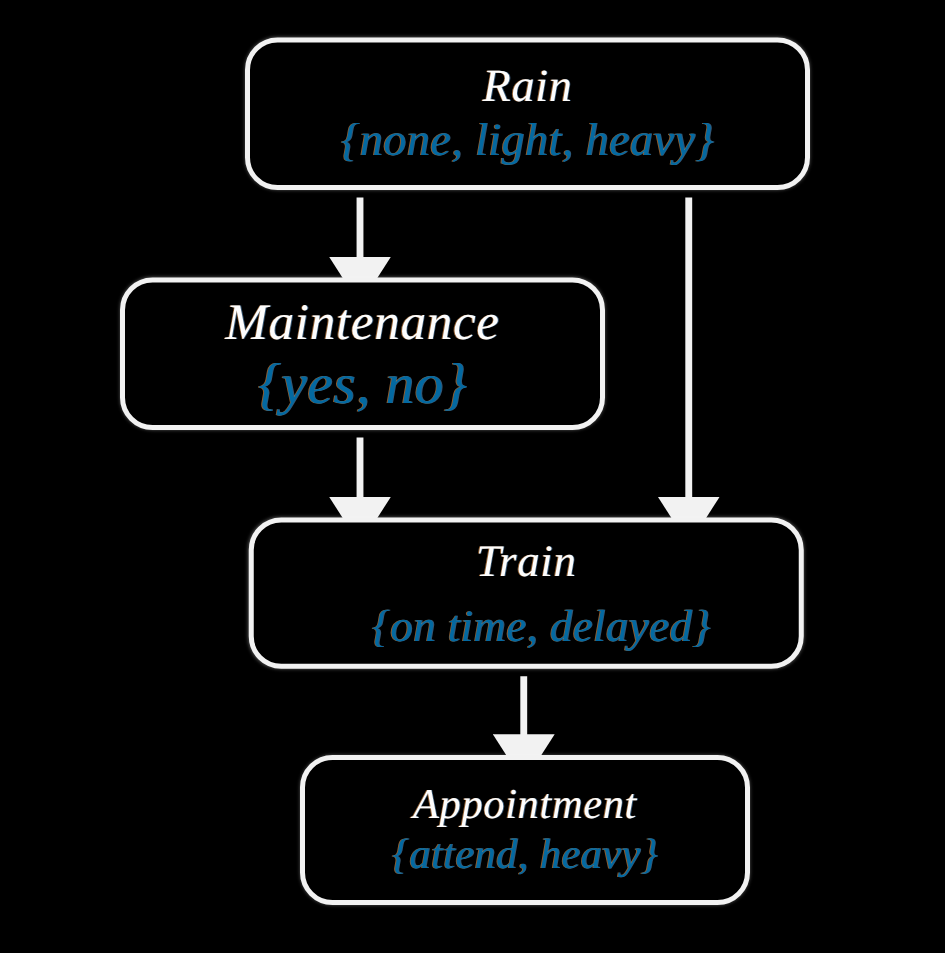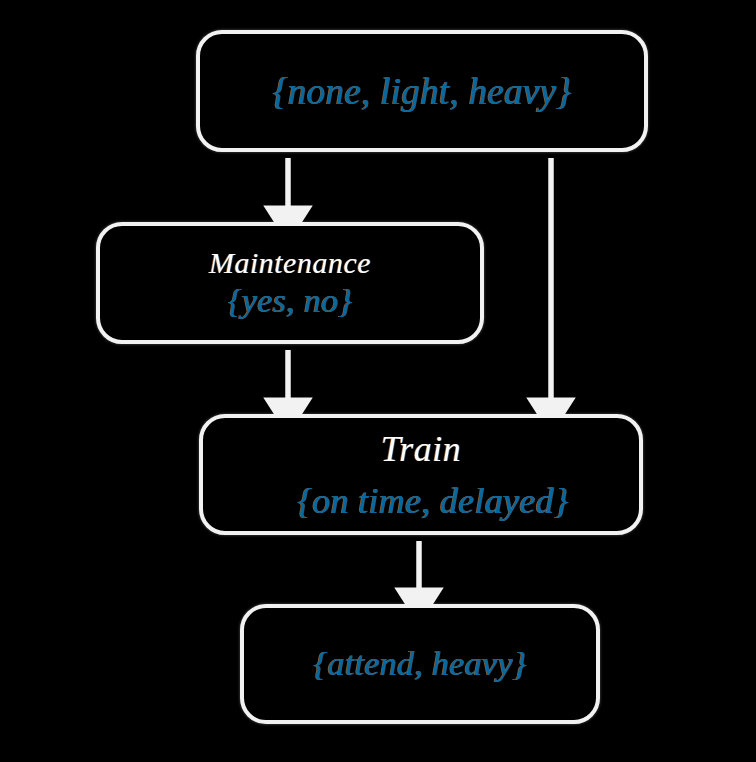--- a/index.html
+++ b/index.html
@@ -57,22 +57,22 @@
   }
 
   
   #node-rain        { left: 196px; top: 30px;  width: 452px; height: 122px; }
   #node-maintenance { left: 96px;  top: 222px; width: 388px; height: 122px; }
   #node-train       { left: 199px; top: 414px; width: 444px; height: 121px; }
   #node-appointment { left: 240px; top: 604px; width: 360px; height: 120px; }
 
   #node-rain .node-name        { font-size: 37px; margin-bottom: 6px; }
   #node-rain .node-states      { font-size: 37px; }
-  #node-maintenance .node-name { font-size: 30px; margin-bottom: 6px; }
-  #node-maintenance .node-states { font-size: 34px; }
+  #node-maintenance .node-name { font-size: 41px; margin-bottom: 6px; }
+  #node-maintenance .node-states { font-size: 46px; }
   #node-train .node-name       { font-size: 36px; margin-bottom: 16px; }
   #node-train .node-states     { font-size: 36px; margin-left: 24px; }
   #node-appointment .node-name { font-size: 34px; margin-bottom: 6px; }
   #node-appointment .node-states { font-size: 34px; }
 </style>
 </head>
 <body>
 
 <div id="canvas">
 
@@ -86,30 +86,32 @@
     <line x1="288" y1="158" x2="288" y2="212" stroke="#f2f2f2" stroke-width="5.5" marker-end="url(#arrowhead)"></line>
 
     <line x1="551" y1="158" x2="551" y2="404" stroke="#f2f2f2" stroke-width="5.5" marker-end="url(#arrowhead)"></line>
 
     <line x1="288" y1="350" x2="288" y2="404" stroke="#f2f2f2" stroke-width="5.5" marker-end="url(#arrowhead)"></line>
 
     <line x1="419" y1="541" x2="419" y2="594" stroke="#f2f2f2" stroke-width="5.5" marker-end="url(#arrowhead)"></line>
   </svg>
 
   <div class="node" id="node-rain">
+    <div class="node-name">Rain</div>
     <div class="node-states">{none, light, heavy}</div>
   </div>
 
   <div class="node" id="node-maintenance">
     <div class="node-name">Maintenance</div>
     <div class="node-states">{yes, no}</div>
   </div>
 
   <div class="node" id="node-train">
     <div class="node-name">Train</div>
     <div class="node-states">{on time, delayed}</div>
   </div>
 
   <div class="node" id="node-appointment">
+    <div class="node-name">Appointment</div>
     <div class="node-states">{attend, heavy}</div>
   </div>
 
 </div>
 
 </body></html>

